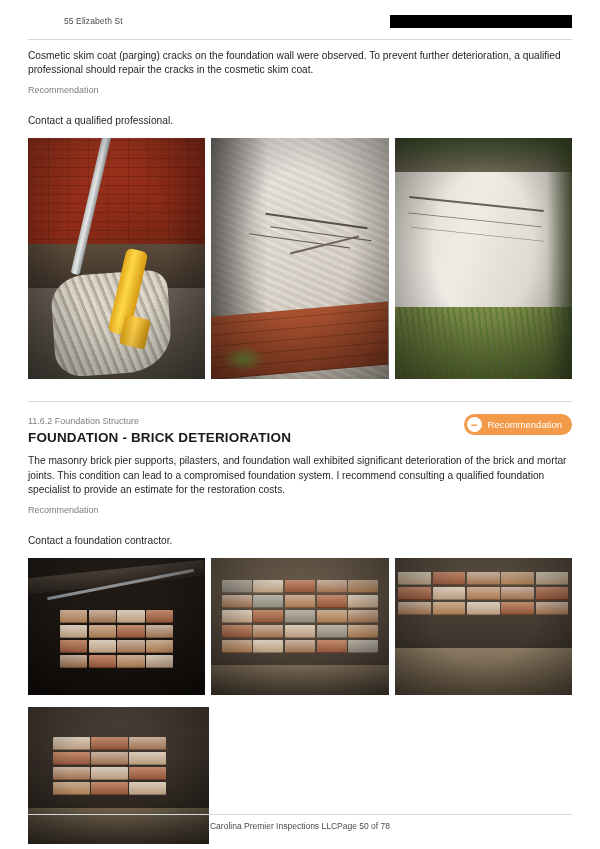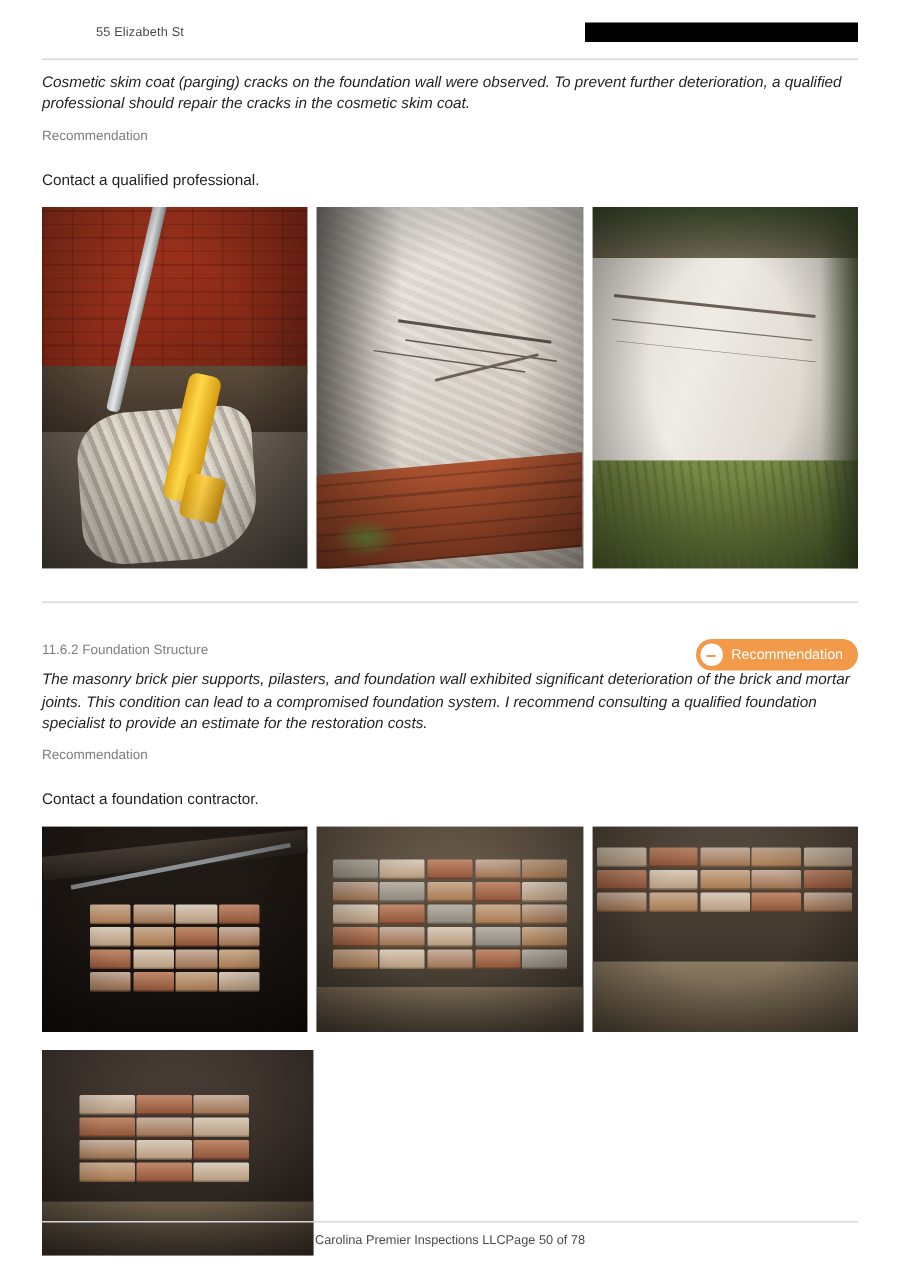--- a/index.html
+++ b/index.html
@@ -47,21 +47,20 @@
     background: #d8d8d8;
     margin-top: 5px;
   }
 
   
   .para {
     font-size: 10.2px;
     line-height: 14.2px;
     color: #231f20;
     margin-top: 9px;
-    font-style: italic;
   }
   .sublabel {
     font-size: 9px;
     color: #7d7d7d;
     margin-top: 8px;
   }
   .subtext {
     font-size: 10.2px;
     color: #231f20;
     margin-top: 20px;
@@ -86,21 +85,21 @@
 
   
   .divider {
     height: 1px;
     background: #d8d8d8;
     margin-top: 22px;
   }
 
   
   .section-head {
-    margin-top: 26px;
+    margin-top: 14px;
     position: relative;
   }
   .section-kicker {
     font-size: 9px;
     color: #7d7d7d;
   }
   .section-title {
     font-size: 13.5px;
     font-weight: bold;
     letter-spacing: 0.15px;
@@ -365,20 +364,21 @@
         <div class="p3-right"></div>
         <div class="vign"></div>
       </div>
     </div>
   </div>
 
   <div class="divider"></div>
 
   <div class="section-head">
     <div class="section-kicker">11.6.2 Foundation Structure</div>
+    <div class="section-title">FOUNDATION - BRICK DETERIORATION</div>
     <div class="rec-badge">
       <span class="dot">−</span>
       <span>Recommendation</span>
     </div>
   </div>
 
   <div class="para">The masonry brick pier supports, pilasters, and foundation wall exhibited significant deterioration of the brick and mortar joints. This condition can lead to a compromised foundation system. I recommend consulting a qualified foundation specialist to provide an estimate for the restoration costs.</div>
   <div class="sublabel">Recommendation</div>
   <div class="subtext">Contact a foundation contractor.</div>
 

